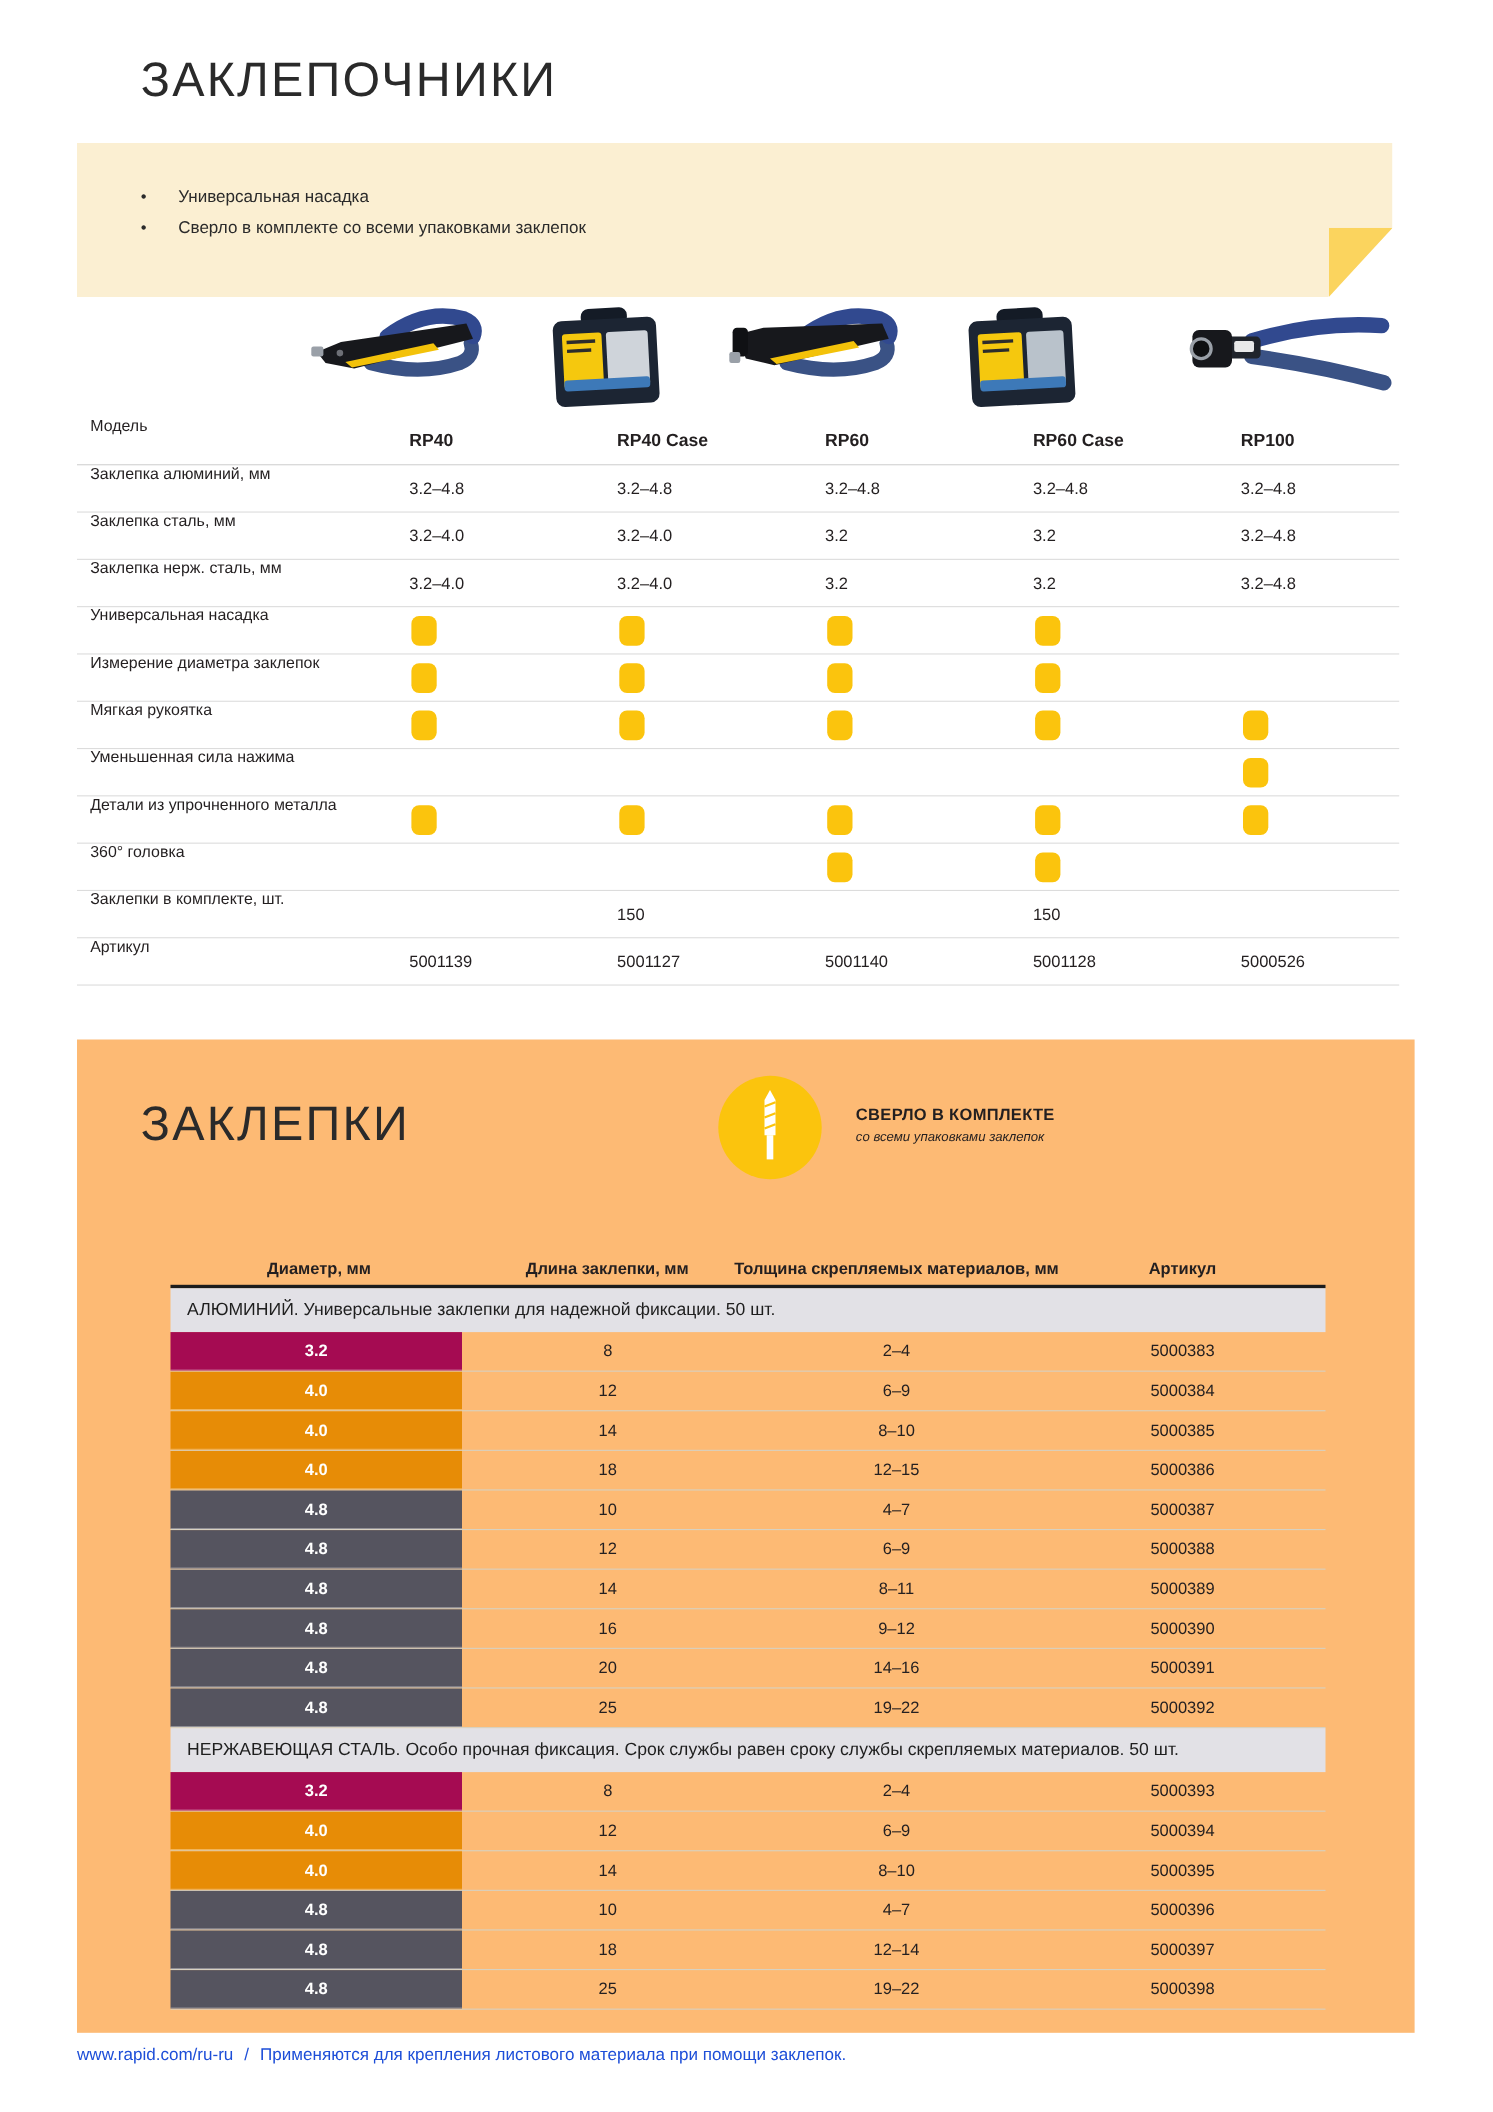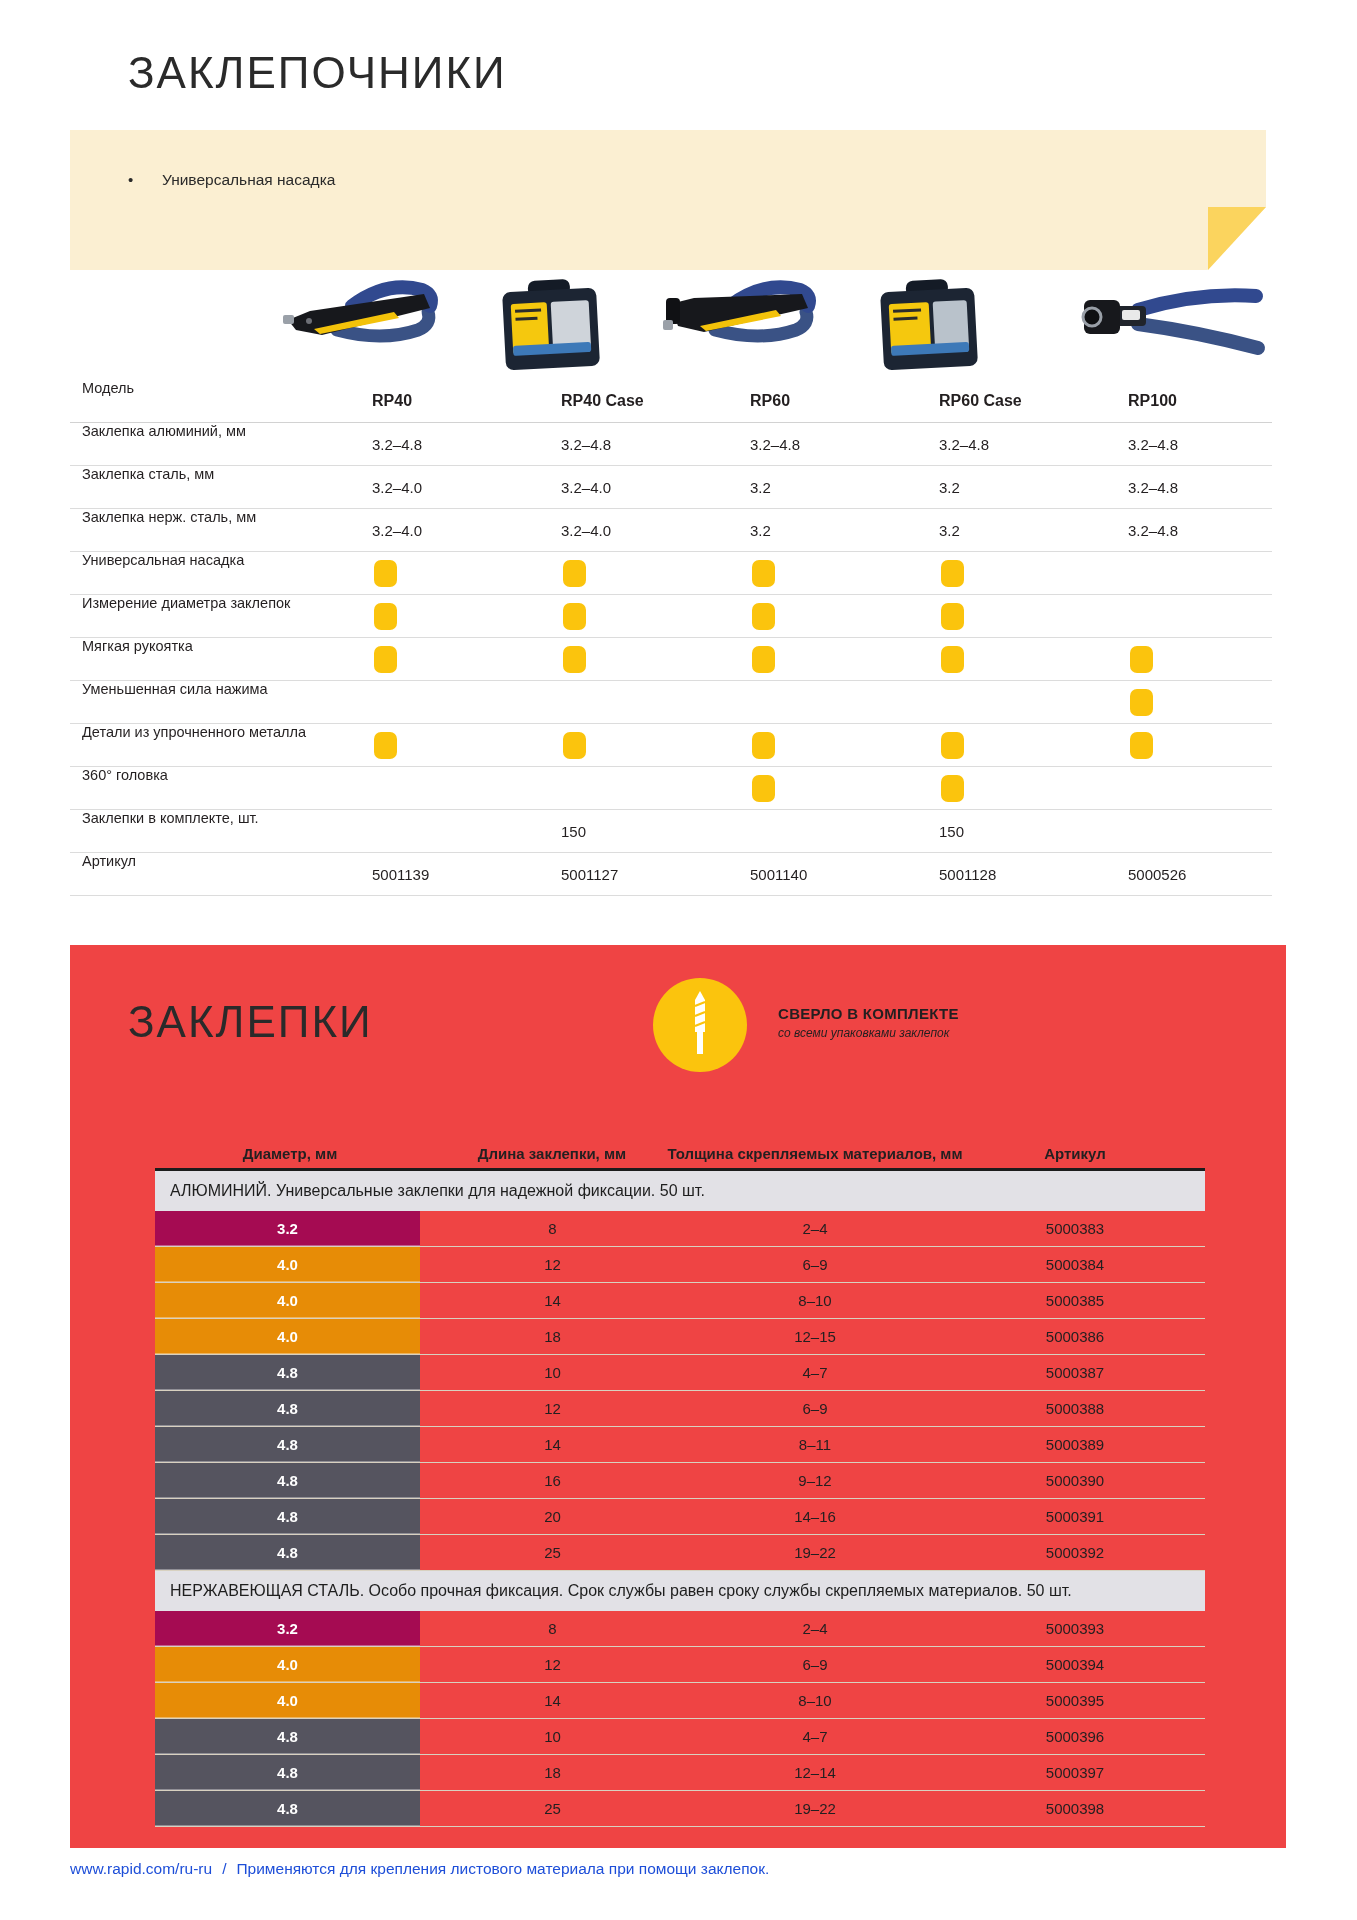--- a/index.html
+++ b/index.html
@@ -20,21 +20,21 @@
   
   .spec{position:absolute;left:70px;top:380px;width:1202px;}
   .srow{display:flex;height:42px;border-bottom:1px solid #dcdcdc;align-items:flex-start;}
   .srow.model{border-bottom:1px solid #d2d2d2;}
   .slabel{flex:0 0 302px;padding-left:12px;font-size:14.5px;box-sizing:border-box;}
   .sval{flex:0 0 189px;font-size:15px;position:relative;height:100%;display:flex;align-items:center;}
   .srow.model .sval{font-weight:600;font-size:16px;}
   .sq{display:none;width:23px;height:27px;border-radius:7px;background:#fbc40d;margin-left:2px;}
   .sq.on{display:block;}
   
-  .panel{position:absolute;left:70px;top:945px;width:1216px;height:903px;background:#ef4444;}
+  .panel{position:absolute;left:70px;top:945px;width:1216px;height:903px;background:#fdba74;}
   .h2{position:absolute;left:58px;top:52px;font-size:44px;font-weight:300;
       letter-spacing:2px;color:#2a2a2a;}
   .badge{position:absolute;left:583px;top:33px;width:94px;height:94px;border-radius:50%;
          background:#fbc40d;display:flex;align-items:center;justify-content:center;}
   .badge-txt{position:absolute;left:708px;top:60px;}
   .badge-title{font-size:15px;font-weight:700;letter-spacing:.3px;}
   .badge-sub{font-size:12px;margin-top:4px;font-style:italic;}
   .rtable{position:absolute;left:85px;top:195px;width:1050px;}
   .rhead{position:relative;height:28px;border-bottom:3px solid #1c1c1c;font-size:15px;font-weight:600;}
   .rhead span{position:absolute;bottom:6px;transform:translateX(-50%);white-space:nowrap;}
@@ -56,20 +56,21 @@
 <body>
 
 <div class="page">
 
   <div class="h1">ЗАКЛЕПОЧНИКИ</div>
 
   <div class="banner"></div>
   <div class="banner-fold"></div>
   <div class="bullets">
     <div class="bullet">Универсальная насадка</div>
+    <div class="bullet">Сверло в комплекте со всеми упаковками заклепок</div>
   </div>
 
   <div class="product" style="left:282px;width:160px;">
     <svg width="160" height="110" viewBox="0 0 160 110">
       <path d="M55 62 Q100 74 136 62 Q150 56 146 44" stroke="#3a5285" stroke-width="13" fill="none" stroke-linecap="round"></path>
       <path d="M70 38 Q105 12 140 22 Q152 27 148 38" stroke="#31498f" stroke-width="14" fill="none" stroke-linecap="round"></path>
       <polygon points="6,52 28,43 142,26 148,40 40,67 14,62" fill="#17181c"></polygon>
       <polygon points="32,61 112,44 117,50 38,66" fill="#f3c20a"></polygon>
       <rect x="1" y="47" width="11" height="9" rx="2" fill="#9aa0a8"></rect>
       <circle cx="27" cy="53" r="3" fill="#6d6f76"></circle>

